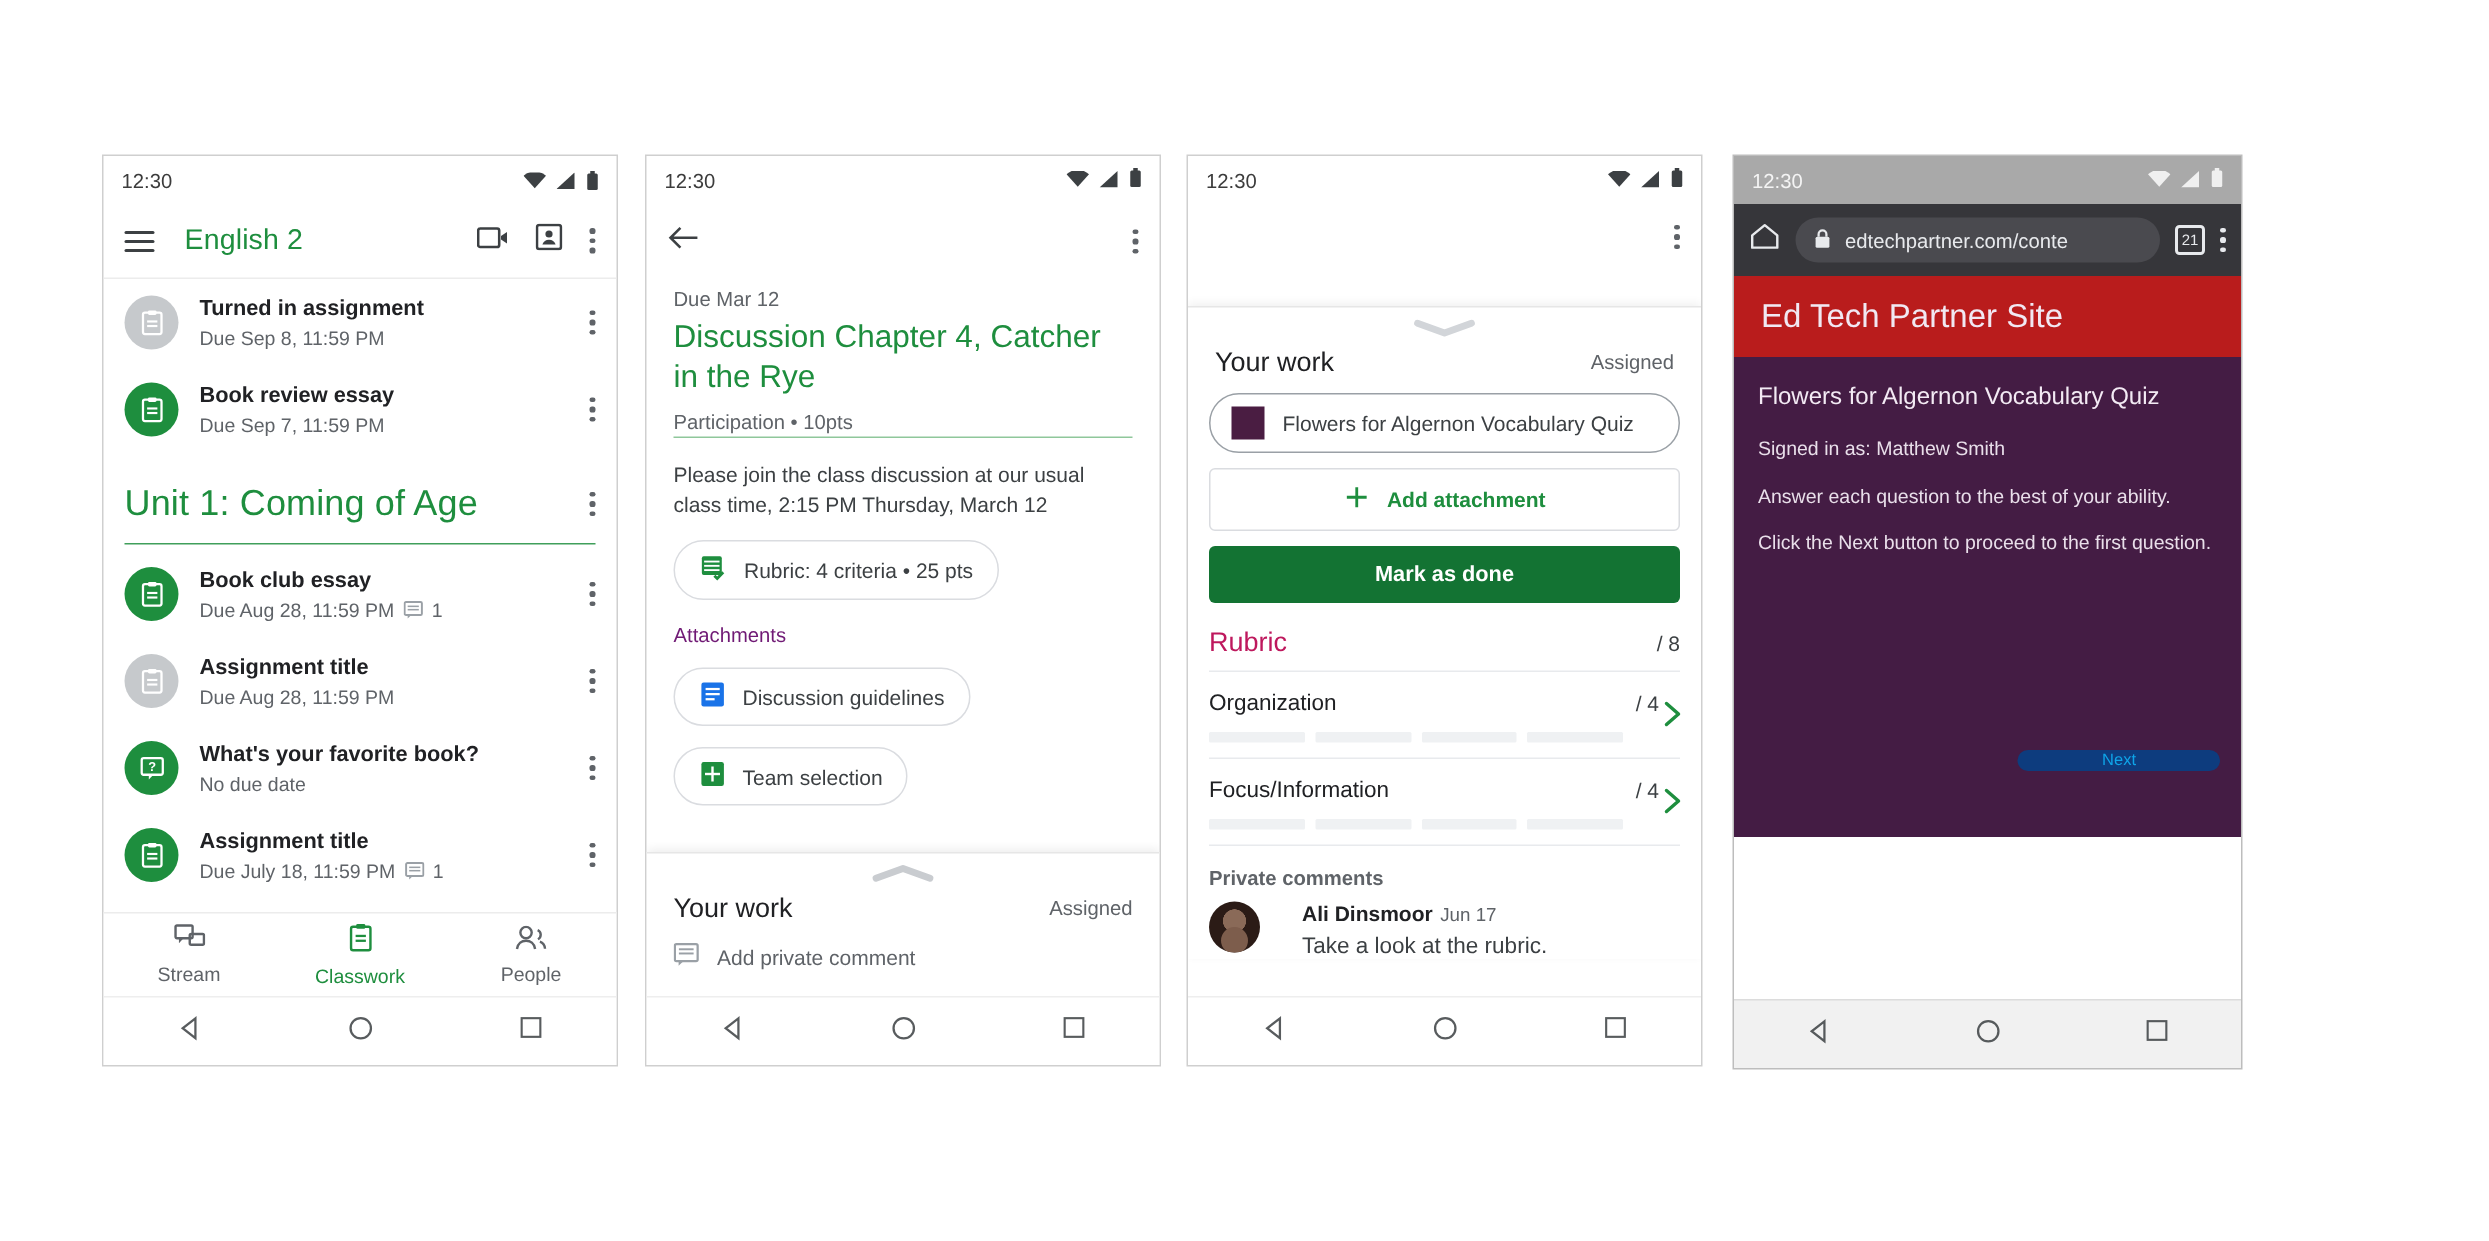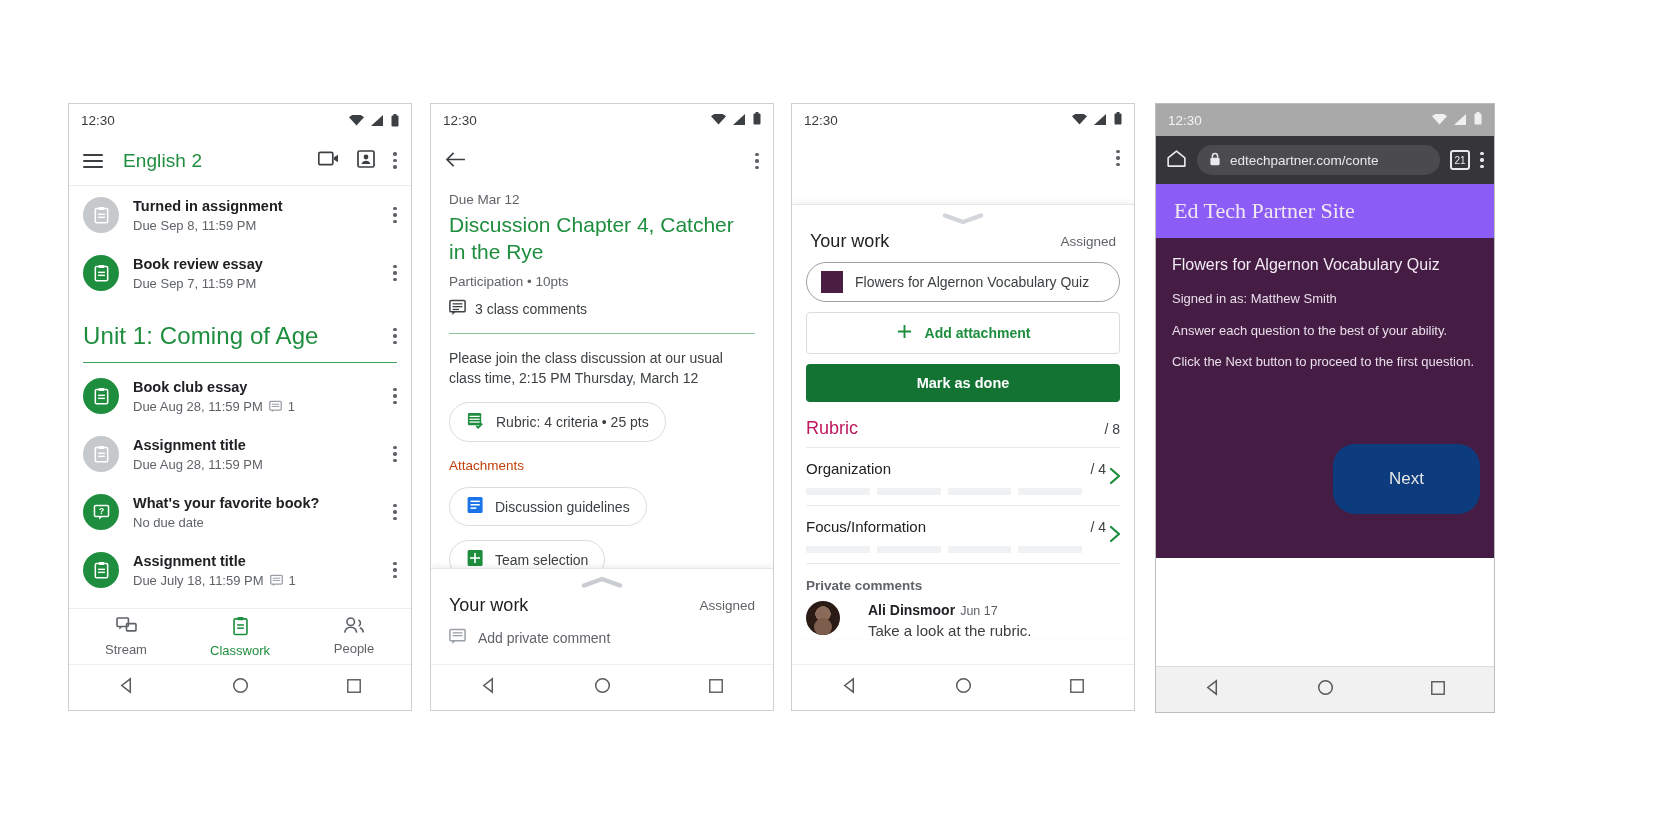--- a/index.html
+++ b/index.html
@@ -93,21 +93,21 @@
   .asg-meta { font-size: 13.5px; color:#5f6368; padding: 8px 18px 0 18px; }
   .asg-comments { display:flex; align-items:center; gap:9px; padding: 10px 18px 12px 18px; font-size:14px; color:#3c4043;}
   .hr-green { height:1px; background:#8fc79b; margin: 2px 18px 0 18px; }
   .asg-body { font-size: 14px; color:#3c4043; padding: 14px 18px 0 18px; line-height: 1.45; }
   .chip {
     display:inline-flex; align-items:center; gap:11px;
     border:1px solid #dadce0; border-radius: 22px;
     padding: 8px 16px; font-size: 14px; color:#3c4043; background:#fff;
   }
   .chip-wrap { padding: 14px 18px 0 18px; }
-  .attach-label { font-size: 13.5px; color:#c2410c; padding: 16px 18px 0 18px; }
+  .attach-label { font-size: 13.5px; color:#701a75; padding: 16px 18px 0 18px; }
 
   .sheet {
     position:absolute; left:0; right:0; bottom:46px;
     background:#fff; border-top:1px solid #e6e6e6;
     box-shadow: 0 -2px 6px rgba(0,0,0,.07);
     padding-bottom: 10px;
   }
   .grabber { display:flex; justify-content:center; padding-top:7px; }
   .sheet-row { display:flex; align-items:center; padding: 6px 18px 0 18px; }
   .sheet-title { font-size: 18px; color:#202124; }
@@ -175,29 +175,29 @@
     display:flex; align-items:center; gap:9px; padding: 0 12px;
     color:#e8eaed; font-size: 13.5px; white-space:nowrap; overflow:hidden;
   }
   .tabcount {
     width:20px;height:20px;border:2px solid #e8eaed;border-radius:3px;
     font-size:10px;color:#e8eaed;display:flex;align-items:center;justify-content:center;
     flex:0 0 20px;
   }
   .kebab-light i { background:#e8eaed; }
   .web { background:#44184a; }
-  .web-head { background:#8b5cf6; padding: 14px 18px; font-family: Liberation Serif, serif; }
+  .web-head { background:#b91c1c; padding: 14px 18px; }
   .web-head .wh-title { font-size: 22px; color:#f1e8f2; }
   .web-body { background:#441c44; padding: 18px 16px 0 16px; min-height: 320px; position:relative; }
   .web-h2 { font-size: 16px; color:#f3eaf4; margin-bottom: 16px; }
   .web-p { font-size: 13px; color:#e9dfea; margin-bottom: 14px; line-height:1.35;}
   .next-btn {
     position:absolute; right: 14px; bottom: 44px;
-    background:#0d3c7e; color:#e5e5e5; border-radius:22px;
-    padding: 25px 56px; font-size: 17px;
+    background:#0d3c7e; color:#0ea5e9; border-radius:22px;
+    padding: 1px 56px; font-size: 11px;
   }
   .navbar4 { background:#f1f1f1; border-top:1px solid #dcdcdc; }
 </style>
 </head>
 <body>
 
 <div class="stage">
 
   <div class="phone" id="p1">
     <div class="statusbar">
@@ -477,30 +477,20 @@
       <span class="kebab">
           <i></i>
           <i></i>
           <i></i>
         </span>
     </div>
 
     <div class="due-line">Due Mar 12</div>
     <div class="asg-title">Discussion Chapter 4, Catcher in the Rye</div>
     <div class="asg-meta">Participation • 10pts</div>
-    <div class="asg-comments">
-      <span><svg width="17" height="17" viewBox="0 0 17 17">
-            <rect x="0.9" y="1.4" width="15.2" height="11.4" rx="1.1" fill="none" stroke="#3c4043" stroke-width="1.5"></rect>
-            <path d="M3.4 12.8v3.1l3.2-3.1z" fill="#3c4043"></path>
-            <rect x="3.6" y="4.2" width="9.8" height="1.3" fill="#3c4043"></rect>
-            <rect x="3.6" y="7" width="9.8" height="1.3" fill="#3c4043"></rect>
-            <rect x="3.6" y="9.8" width="6.4" height="1.3" fill="#3c4043"></rect>
-          </svg></span>
-      <span>3 class comments</span>
-    </div>
     <div class="hr-green"></div>
     <div class="asg-body">Please join the class discussion at our usual class time, 2:15 PM Thursday, March 12</div>
 
     <div class="chip-wrap">
       <span class="chip">
         <span><svg width="19" height="19" viewBox="0 0 20 20">
               <rect x="2" y="2" width="14" height="13" rx="1.3" fill="#1e8e3e"></rect>
               <rect x="3.6" y="5" width="10.8" height="1.3" fill="#fff"></rect>
               <rect x="3.6" y="8" width="10.8" height="1.3" fill="#fff"></rect>
               <rect x="3.6" y="11" width="10.8" height="1.3" fill="#fff"></rect>

